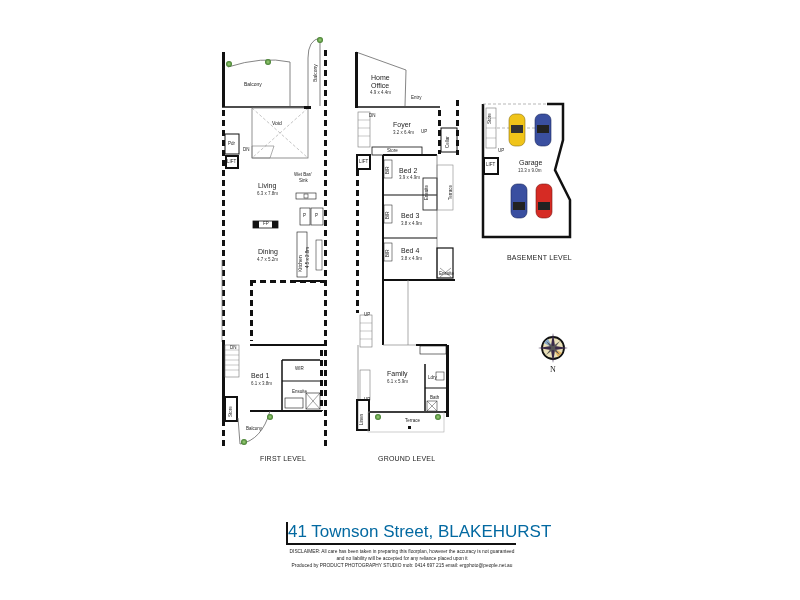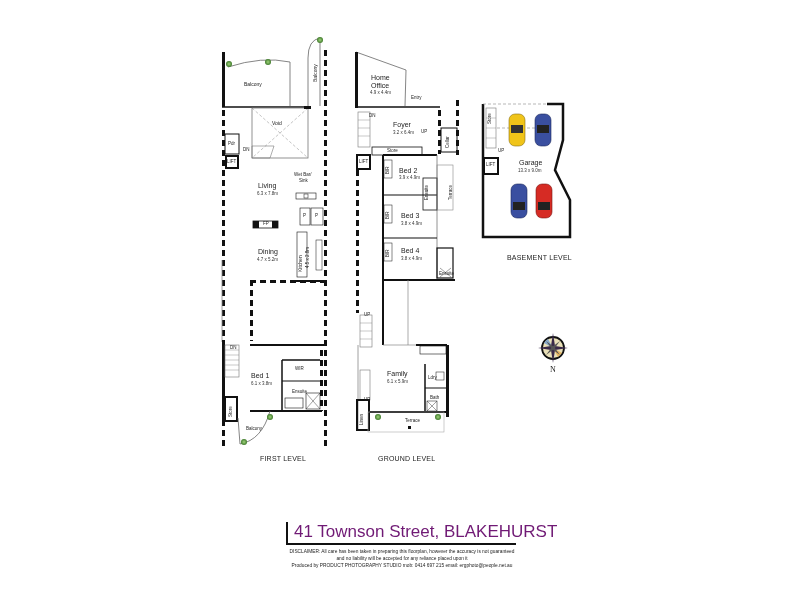--- a/index.html
+++ b/index.html
@@ -6,21 +6,21 @@
   html, body { width: 800px; height: 600px; background: #ffffff; overflow: hidden; }
   body { position: relative; font-family: "Liberation Sans", sans-serif; color: #222; }
   #plan { position: absolute; left: 0; top: 0; width: 800px; height: 600px; }
   .lbl { position: absolute; font-family: "Liberation Sans", sans-serif; color: #222; white-space: nowrap; line-height: 1; }
   .room { font-size: 7px; }
   .room-sm { font-size: 5px; }
   .dim { font-size: 4.5px; color: #333; }
   .tiny { font-size: 4.5px; }
   .vert { transform-origin: left top; transform: rotate(-90deg); }
   .level { font-size: 7px; letter-spacing: 0.2px; }
-  .title { position: absolute; left: 286px; top: 522px; font-size: 17px; color: #701a75; border-left: 2px solid #111; padding-left: 6px; height: 22px; line-height: 20px; }
+  .title { position: absolute; left: 286px; top: 522px; font-size: 17px; color: #0369a1; border-left: 2px solid #111; height: 22px; line-height: 20px; }
   .title-rule { position: absolute; left: 286px; top: 543px; width: 230px; height: 2px; background: #111; }
   .disc { position: absolute; left: 282px; width: 240px; text-align: center; font-size: 4.8px; color: #222; line-height: 1.25; }
 </style>
 </head>
 <body>
 
 <svg id="plan" viewBox="0 0 800 600" xmlns="http://www.w3.org/2000/svg">
   <defs>
     <pattern id="dash" patternUnits="userSpaceOnUse" width="4" height="10">
         <rect width="4" height="6" fill="#111"></rect>

